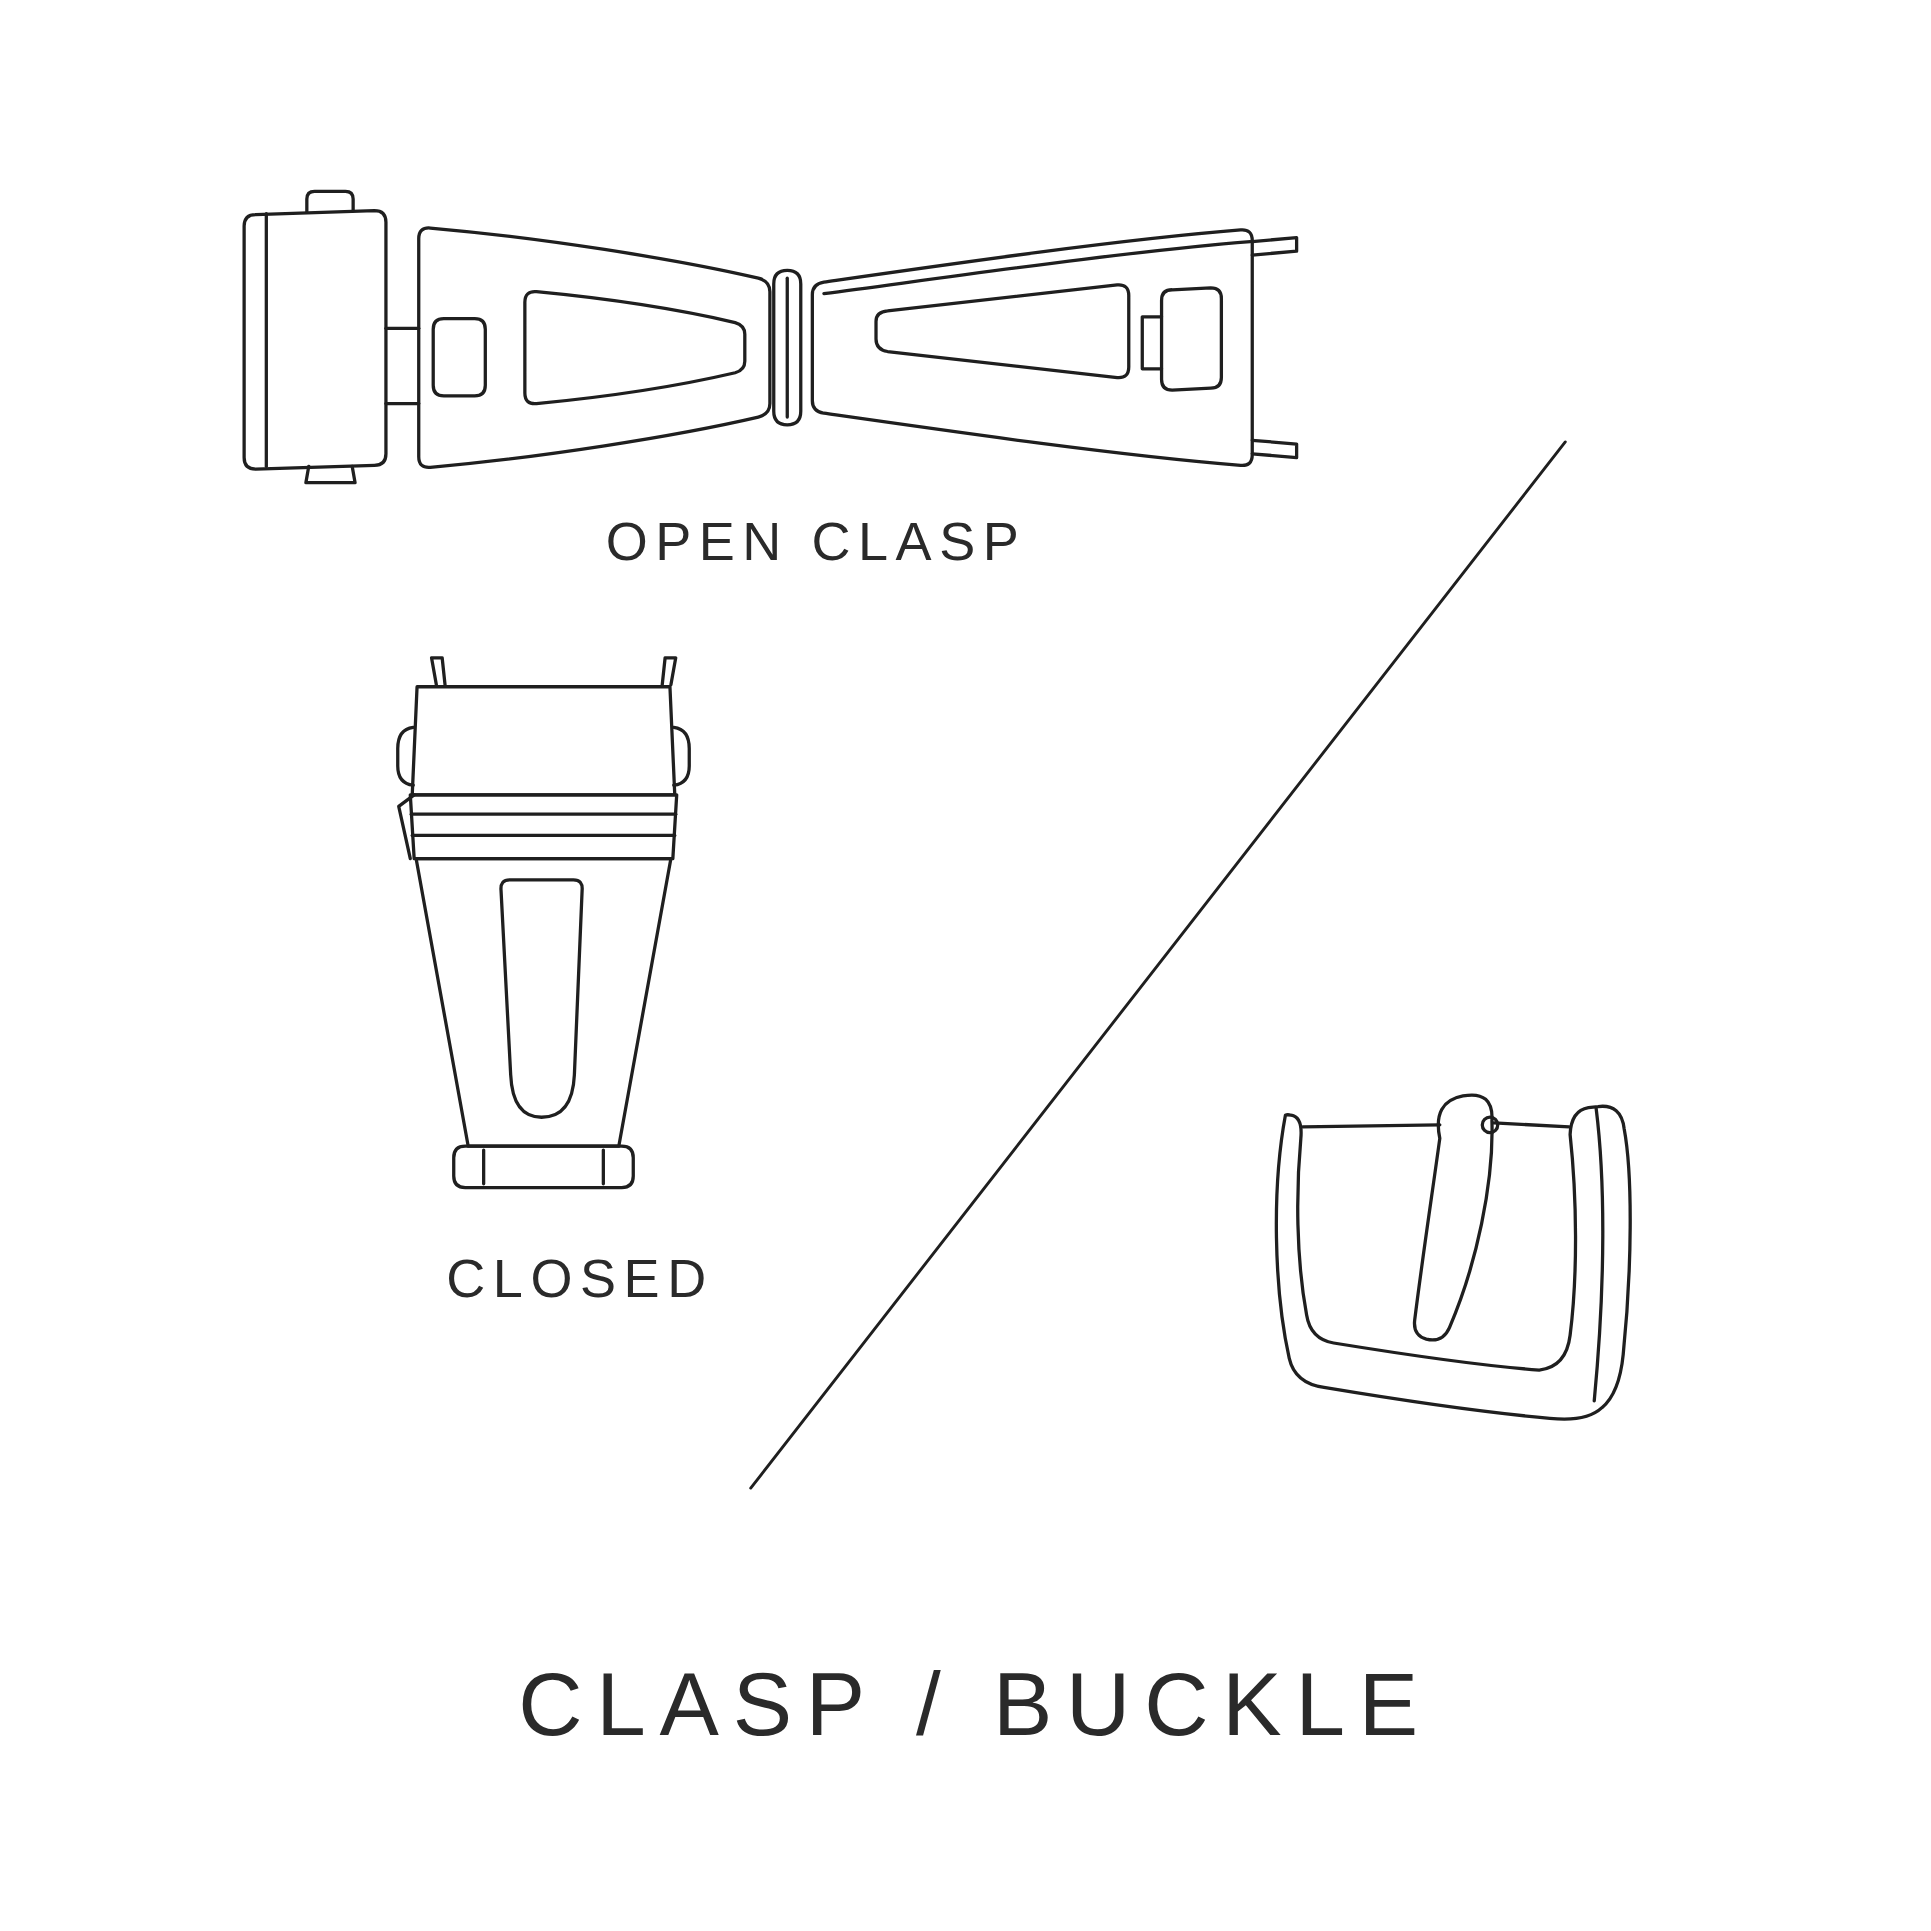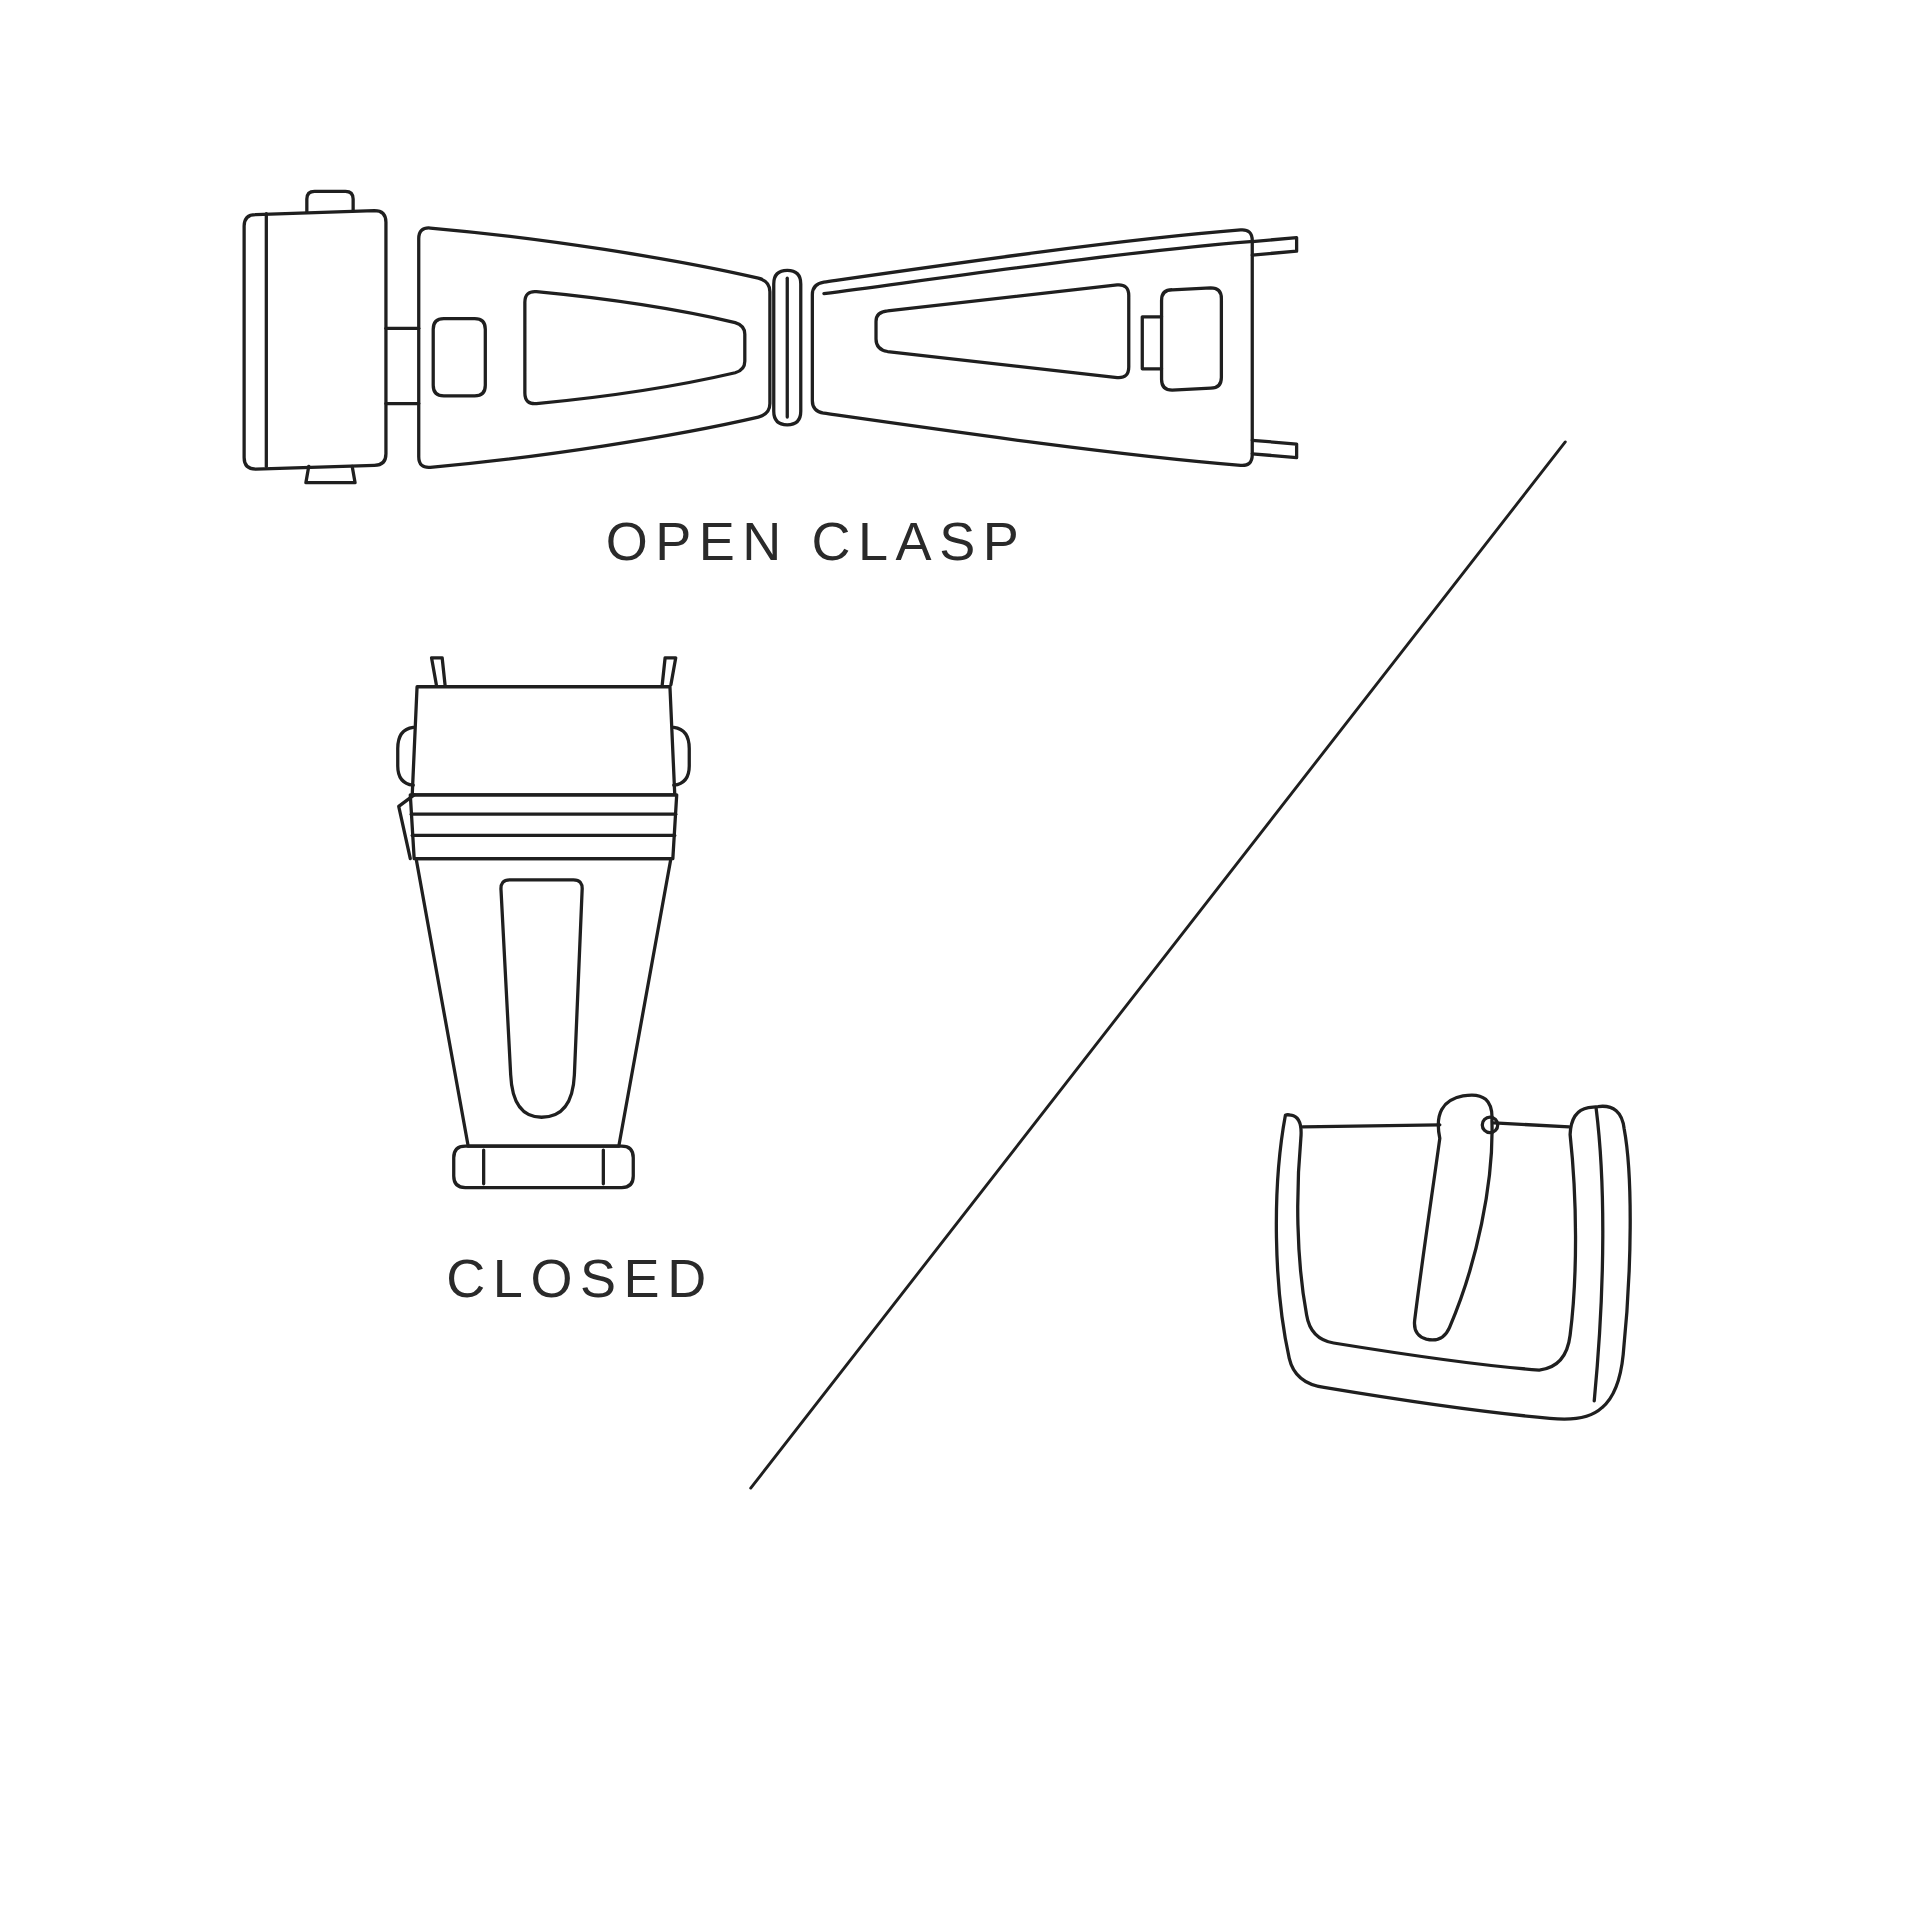--- a/index.html
+++ b/index.html
@@ -112,15 +112,16 @@
     <g>
       <path d="M 64,42 L 206,40"></path>
       <path d="M 262,38 L 340,42"></path>
       <circle cx="258" cy="40" r="8"></circle>
     </g>
     <g>
       <path d="M 206,54 Q 198,16 230,10 Q 262,4 260,36 C 262,100 244,185 216,250 Q 209,266 192,262 Q 178,258 180,242 C 188,178 198,112 206,54 Z"></path>
     </g>
   </svg>
 
+  <div class="title" style="left:975px; top:1653px;">CLASP / BUCKLE</div>
 
 </div>
 
 
 </body></html>

